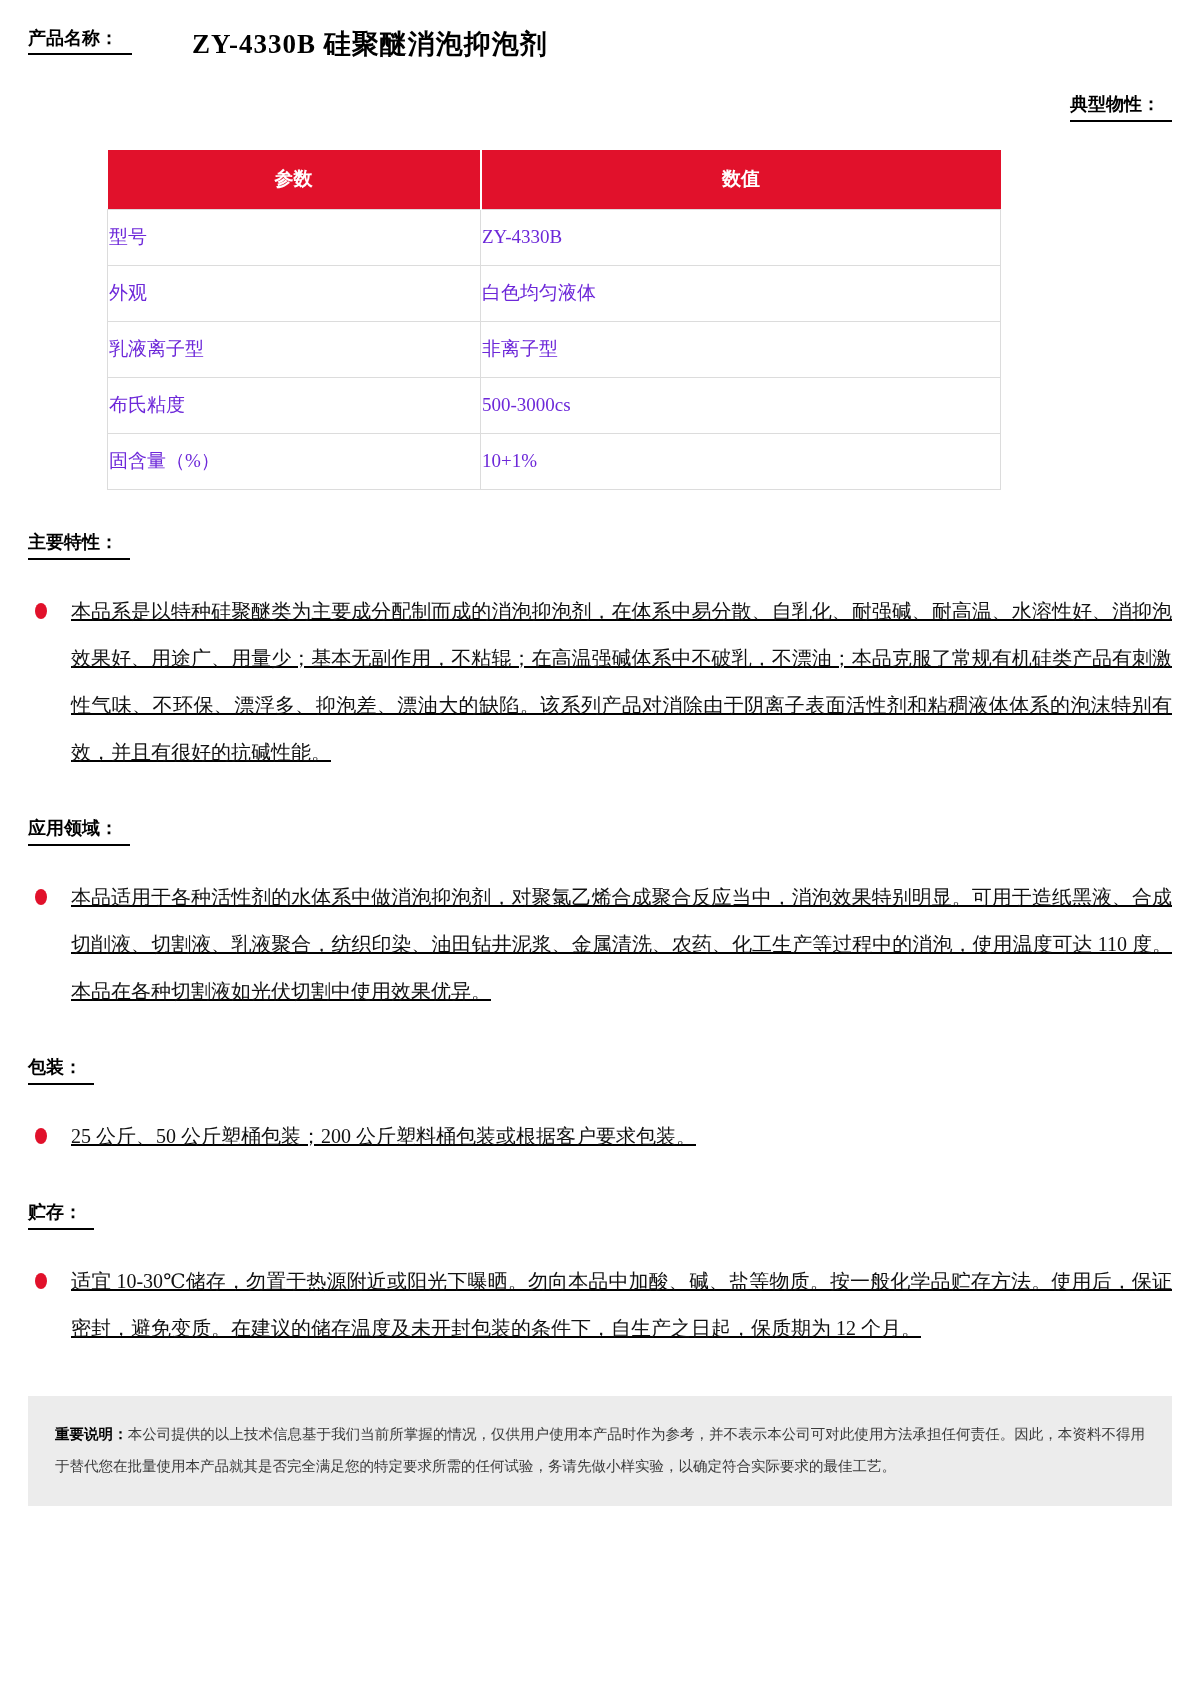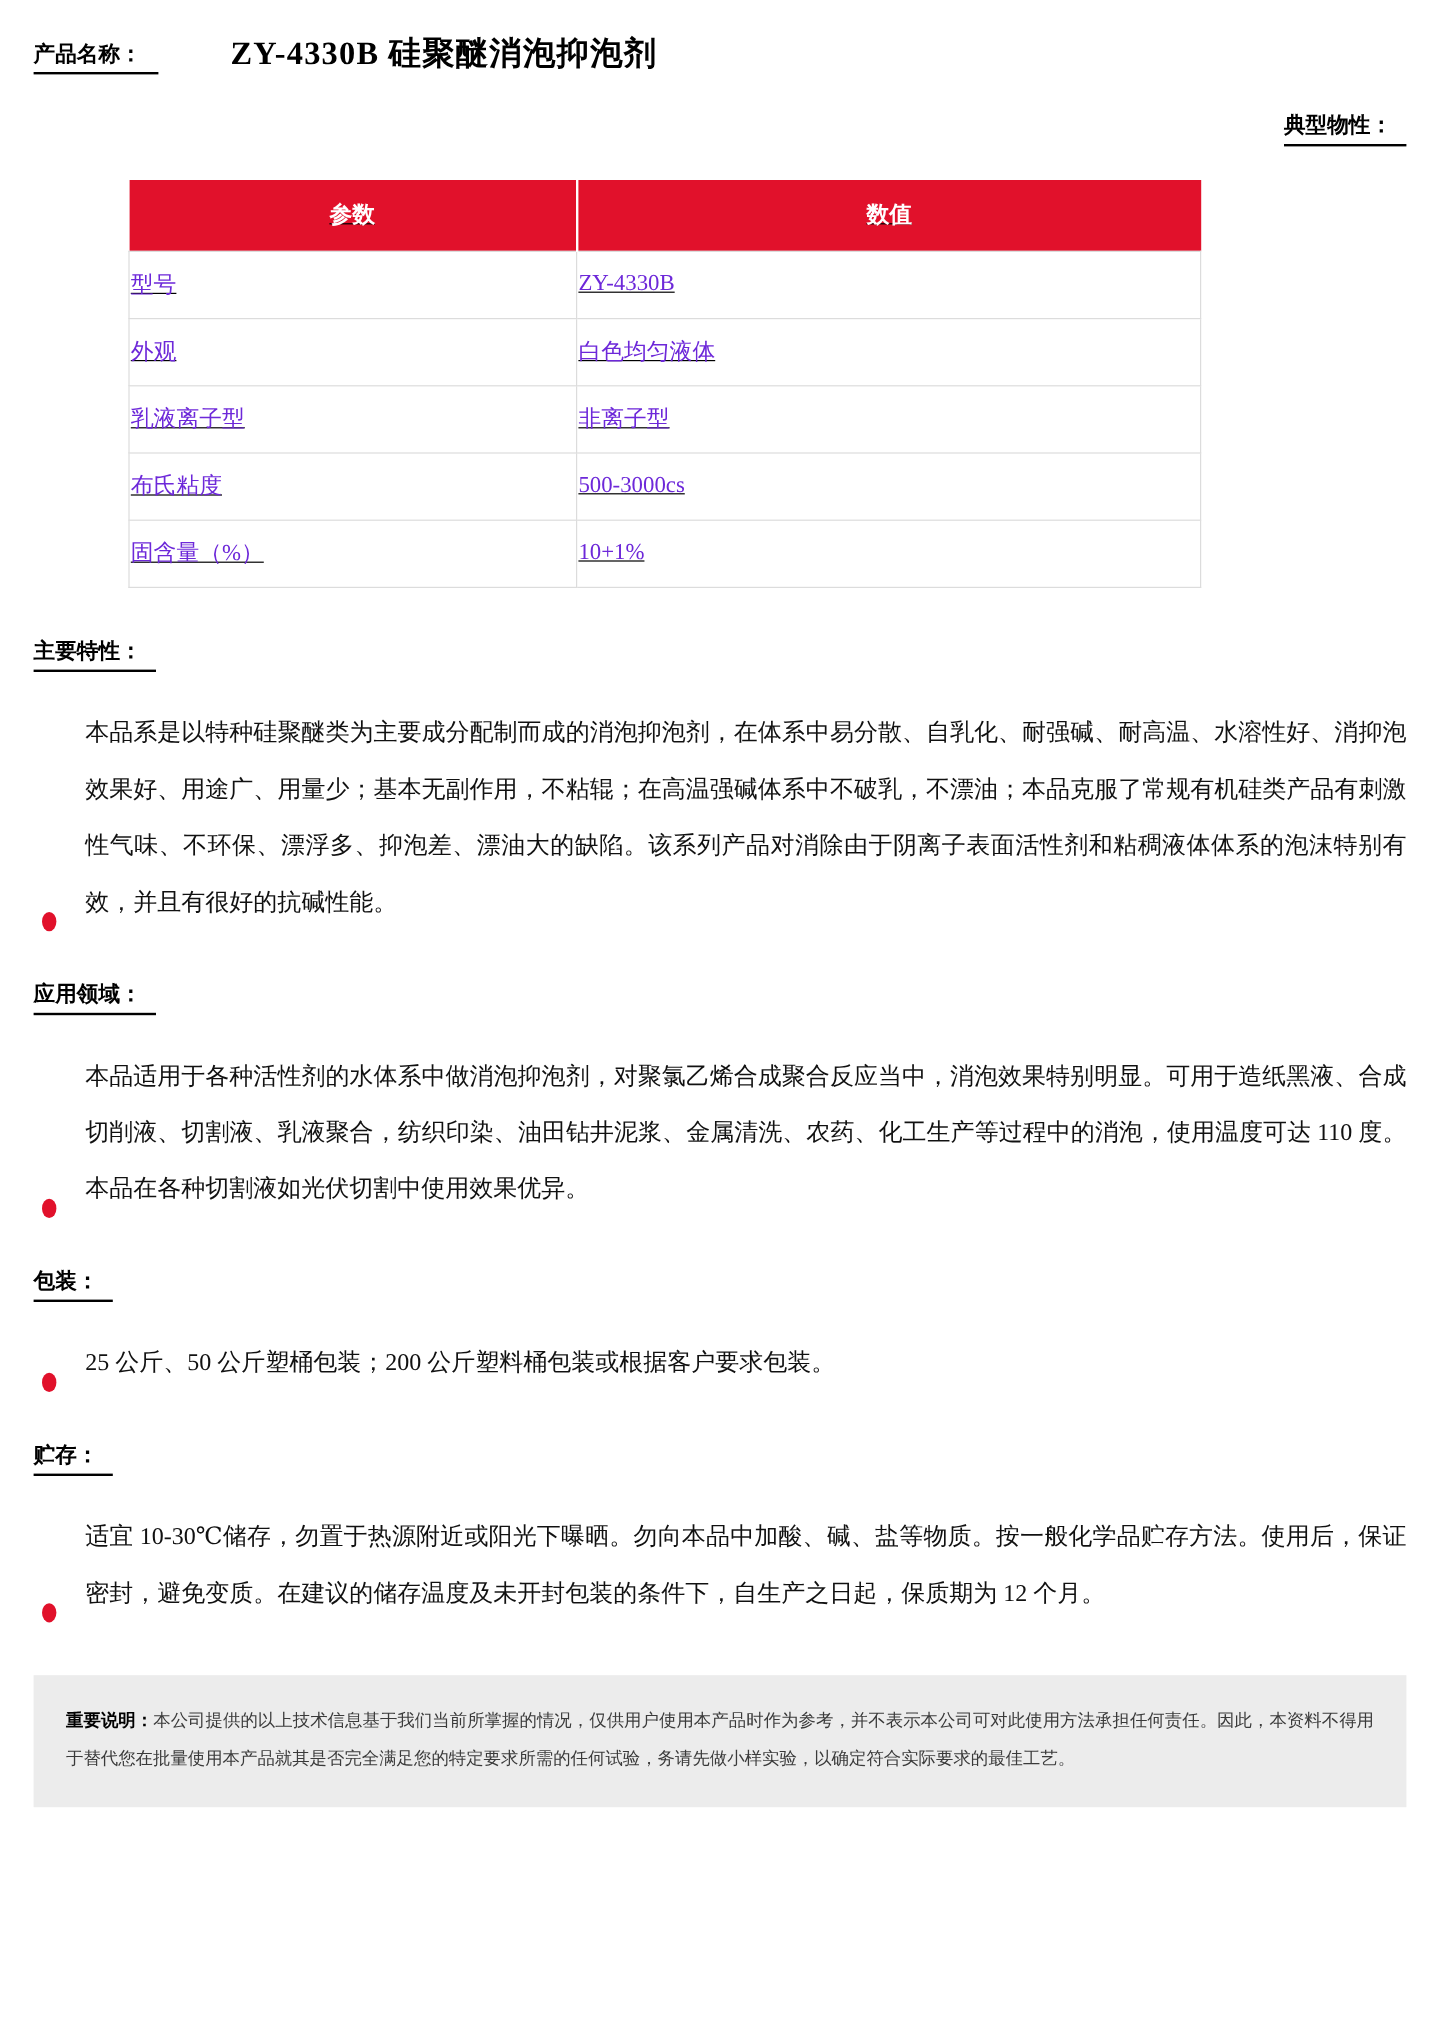--- a/index.html
+++ b/index.html
@@ -12,21 +12,21 @@
   .page {
     width: 1200px;
     min-height: 1697px;
     margin: 0 auto;
     padding: 22px 28px 46px 28px;
     font-family: "Liberation Serif", "DejaVu Serif", serif;
     color: #000;
   }
 
   
-  .title-row { display: flex; align-items: flex-end; gap: 36px; margin: 4px 0 30px 0; }
+  .title-row { display: flex; align-items: flex-start; gap: 36px; margin: 4px 0 30px 0; }
   .title-label {
     font-size: 18px; font-weight: 700;
     border-bottom: 2px solid #000; padding: 0 14px 3px 0;
     white-space: nowrap;
   }
   .title-value { font-size: 27px; font-weight: 700; letter-spacing: 1px; margin-left: 24px; }
 
   
   .heading-row { margin: 40px 0 0 0; }
   .heading-row.first { margin-top: 18px; text-align: right; }
@@ -37,42 +37,41 @@
     padding: 0 12px 4px 0;
     margin: 0;
   }
 
   
   .props-table {
     border-collapse: collapse;
     table-layout: fixed;
     width: 893px;
     margin: 28px 0 8px 79px;
-    text-decoration: underline;
   }
   .props-table col.c1 { width: 373px; }
   .props-table col.c2 { width: 520px; }
   .props-table th {
     background: var(--accent);
     color: #fff;
     font-size: 19px; font-weight: 700;
     height: 59px;
     text-align: center;
   }
   .props-table th + th { border-left: 2px solid #fff; }
   .props-table td {
     border: 1px solid var(--table-border);
     height: 56px;
     font-size: 19px;
     color: #6d28d9;
   }
 
   
   .bullets { margin-top: 28px; }
-  .bullet-item { display: flex; align-items: flex-end; margin: 0 0 6px 0; }
+  .bullet-item { display: flex; align-items: flex-start; margin: 0 0 6px 0; text-decoration: underline; }
   .bullet-dot {
     flex: 0 0 auto;
     width: 12px; height: 16px;
     border-radius: 50%;
     background: var(--accent);
     margin: 15px 24px 0 7px;
   }
   .bullet-text {
     margin: 0;
     font-size: 20px;

